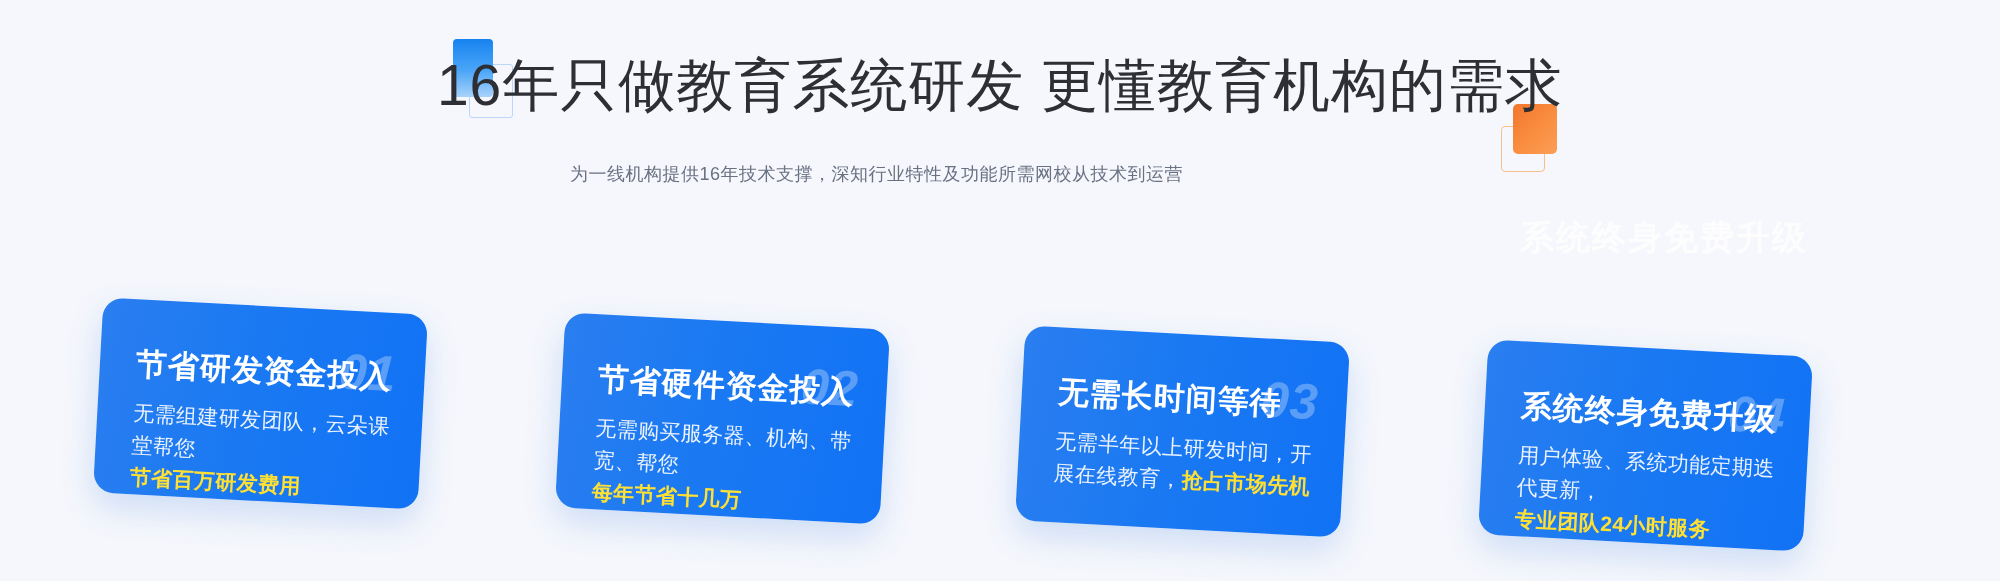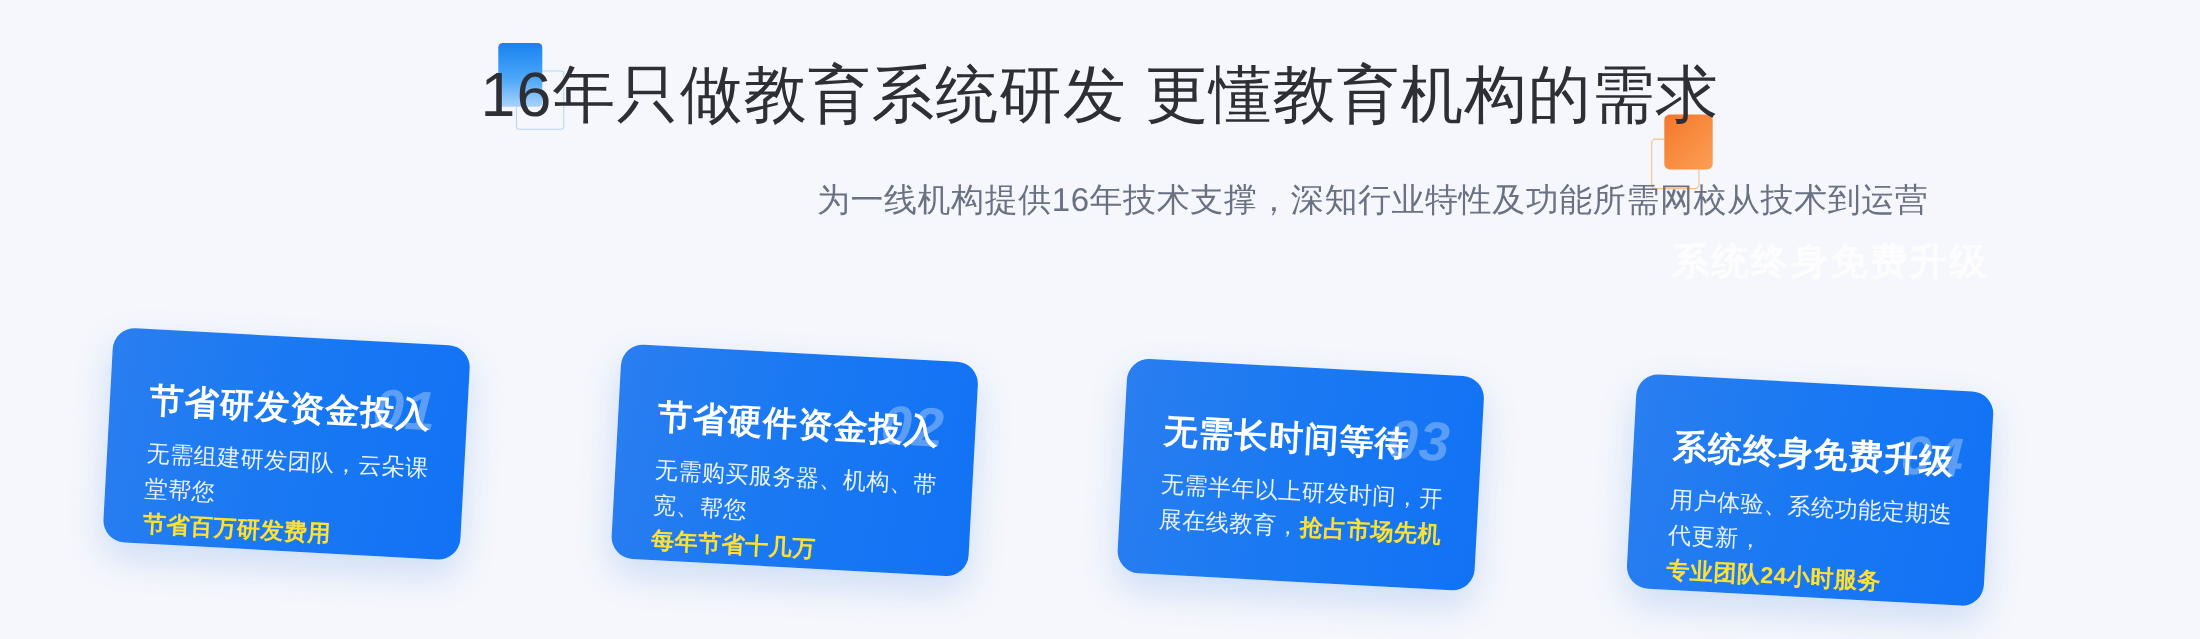--- a/index.html
+++ b/index.html
@@ -46,22 +46,22 @@
     position:absolute; left:0; top:48px; width:2000px;
     text-align:center;
     font-size:57px;
     font-weight:400;
     letter-spacing:1px;
     color:#2d2f34;
     white-space:nowrap;
   }
   .subline {
     position:absolute; left:0; width:1753px;
-    text-align:right;
-    font-size:30px;
+    text-align:center;
+    font-size:18px;
     color:#6a7183;
     letter-spacing:.5px;
     white-space:nowrap;
   }
   .subline.l1 { top:162px; }
   .subline.l2 { top:205px; }
 
   
   .ghost {
     position:absolute;

